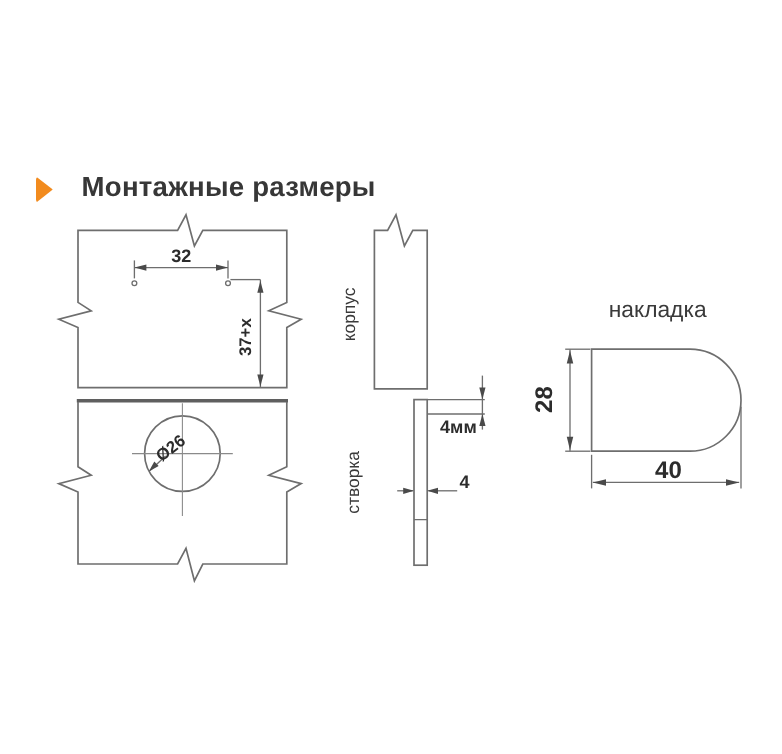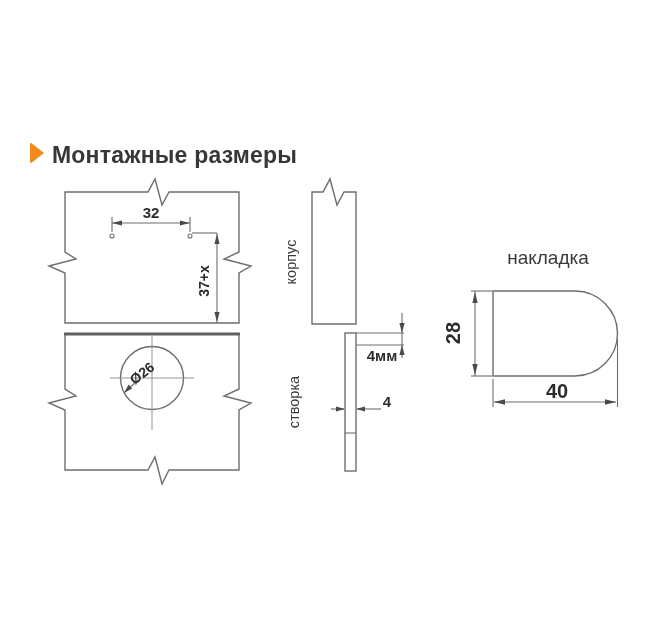--- a/index.html
+++ b/index.html
@@ -6,21 +6,21 @@
   .stage{
     position:relative;
     width:652px;height:628px;
     background:#ffffff;
     overflow:hidden;
     font-family:"Liberation Sans", sans-serif;
   }
   .header{
     position:absolute;
     left:30px;top:142px;
-    display:flex;align-items:flex-start;gap:8px;
+    display:flex;align-items:flex-end;gap:24px;
   }
   .marker{
     width:0;height:0;
     border-left:14px solid #F28B1E;
     border-top:11px solid transparent;
     border-bottom:11px solid transparent;
     border-radius:3px;
   }
   .title{
     margin:0;

